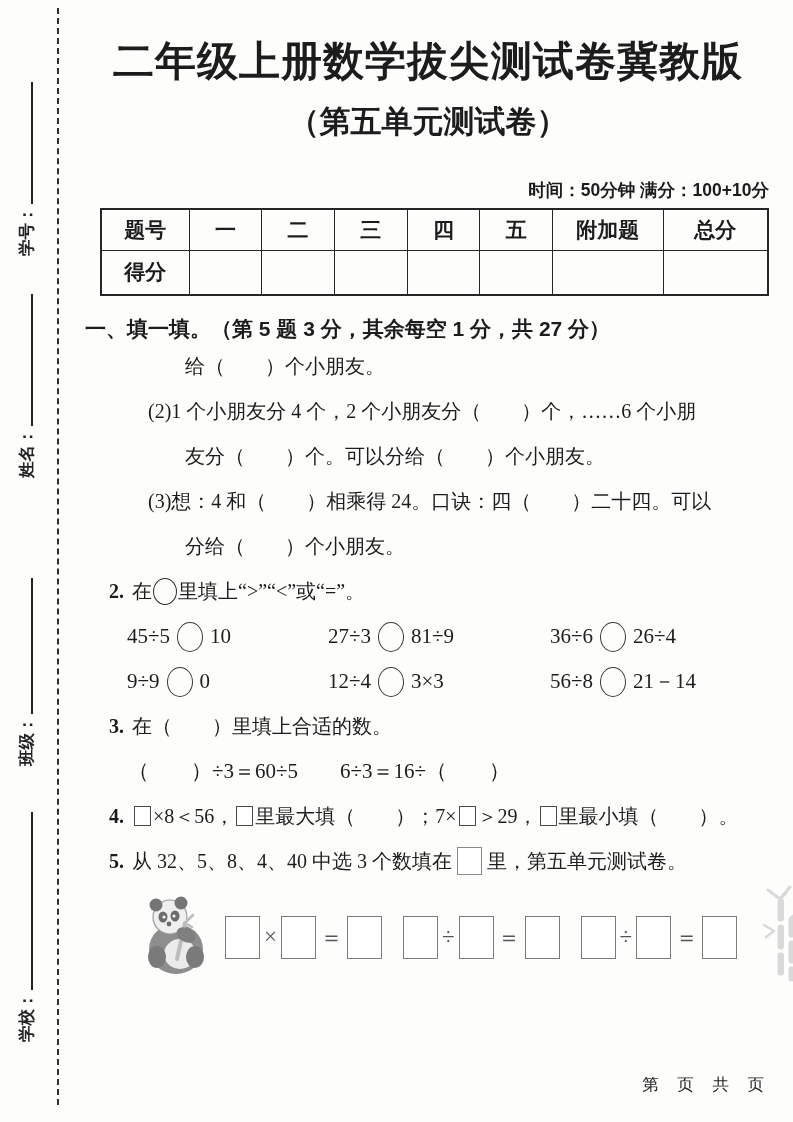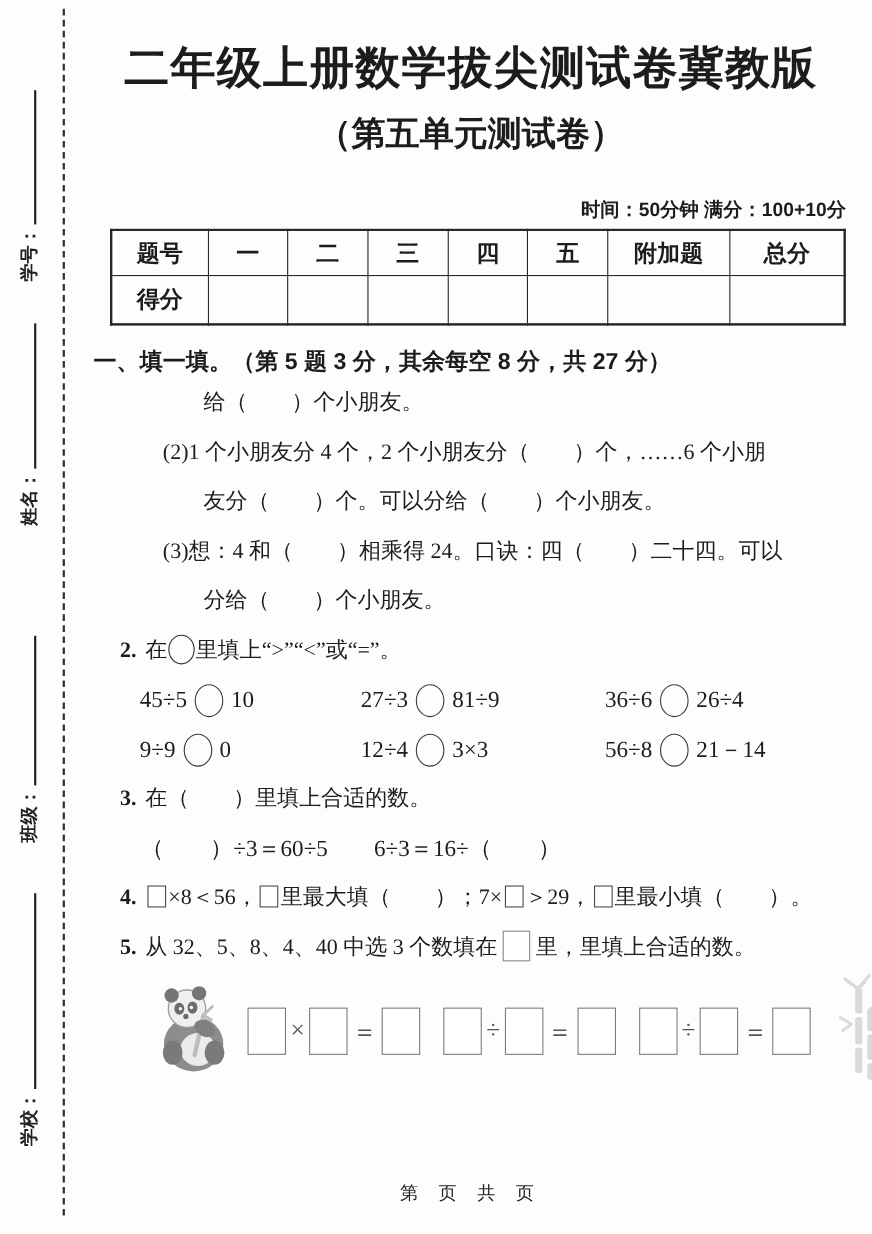--- a/index.html
+++ b/index.html
@@ -105,21 +105,21 @@
     border: 1.7px solid #7c7c7c; background: #fff;
     flex: none;
   }
   .eqgroup { display: flex; align-items: center; margin-right: 21px; }
   .op { font-size: 23px; color: #555; margin: 0 4px; font-family: "Liberation Serif", serif; }
   .panda-wrap { margin-right: 14px; flex: none; }
   .bamboo-wrap { margin-left: 2px; flex: none; }
 
   .footer {
     position: absolute; left: 0; width: 686px; top: 1074px;
-    text-align: center;
+    text-align: right;
     font-family: "Liberation Sans", sans-serif;
     font-size: 16.5px; letter-spacing: 7px; color: #222;
   }
 </style>
 </head>
 <body>
 
 <div class="page">
 
   <div class="margin-dash"></div>
@@ -161,21 +161,21 @@
         <td></td>
         <td></td>
         <td></td>
         <td></td>
         <td></td>
         <td></td>
       </tr>
     </tbody>
       </table>
 
-    <div class="sec-head">一、填一填。（第 5 题 3 分，其余每空 8 分，共 27 分）</div>
+    <div class="sec-head">一、填一填。（第 5 题 3 分，其余每空 1 分，共 27 分）</div>
 
     <div class="line ind3">给（　　）个小朋友。</div>
     <div class="line ind2">(2)1 个小朋友分 4 个，2 个小朋友分（　　）个，……6 个小朋</div>
     <div class="line ind3">友分（　　）个。可以分给（　　）个小朋友。</div>
     <div class="line ind2">(3)想：4 和（　　）相乘得 24。口诀：四（　　）二十四。可以</div>
     <div class="line ind3">分给（　　）个小朋友。</div>
 
     <div class="line ind1">
       <span class="qnum">2.</span><span>在</span><span class="circ-sm"></span><span>里填上“&gt;”“&lt;”或“=”。</span>
     </div>
@@ -196,21 +196,21 @@
     <div class="line eq3-row">
       <span>（　　）÷3＝60÷5</span>
       <span>6÷3＝16÷（　　）</span>
     </div>
 
     <div class="line ind1">
       <span class="qnum">4.</span><span class="sqbox"></span><span>×8＜56，</span><span class="sqbox"></span><span>里最大填（　　）；7×</span><span class="sqbox"></span><span>＞29，</span><span class="sqbox"></span><span>里最小填（　　）。</span>
     </div>
 
     <div class="line ind1">
-      <span class="qnum">5.</span><span>从 32、5、8、4、40 中选 3 个数填在</span><span class="sqbox5"></span><span>里，里填上合适的数。</span>
+      <span class="qnum">5.</span><span>从 32、5、8、4、40 中选 3 个数填在</span><span class="sqbox5"></span><span>里，第五单元测试卷。</span>
     </div>
 
     <div class="eqrow">
       <span class="panda-wrap">
         <svg width="68" height="80" viewBox="0 0 68 80">
           <ellipse cx="33" cy="54" rx="27" ry="25" fill="#8d8d8d"></ellipse>
           <ellipse cx="37" cy="59" rx="16" ry="15" fill="#ebebeb"></ellipse>
           <ellipse cx="14" cy="62" rx="9" ry="11" fill="#7a7a7a"></ellipse>
           <ellipse cx="52" cy="62" rx="9" ry="11" fill="#7a7a7a"></ellipse>
           <circle cx="27" cy="22" r="17" fill="#efefef" stroke="#9d9d9d" stroke-width="1.2"></circle>

